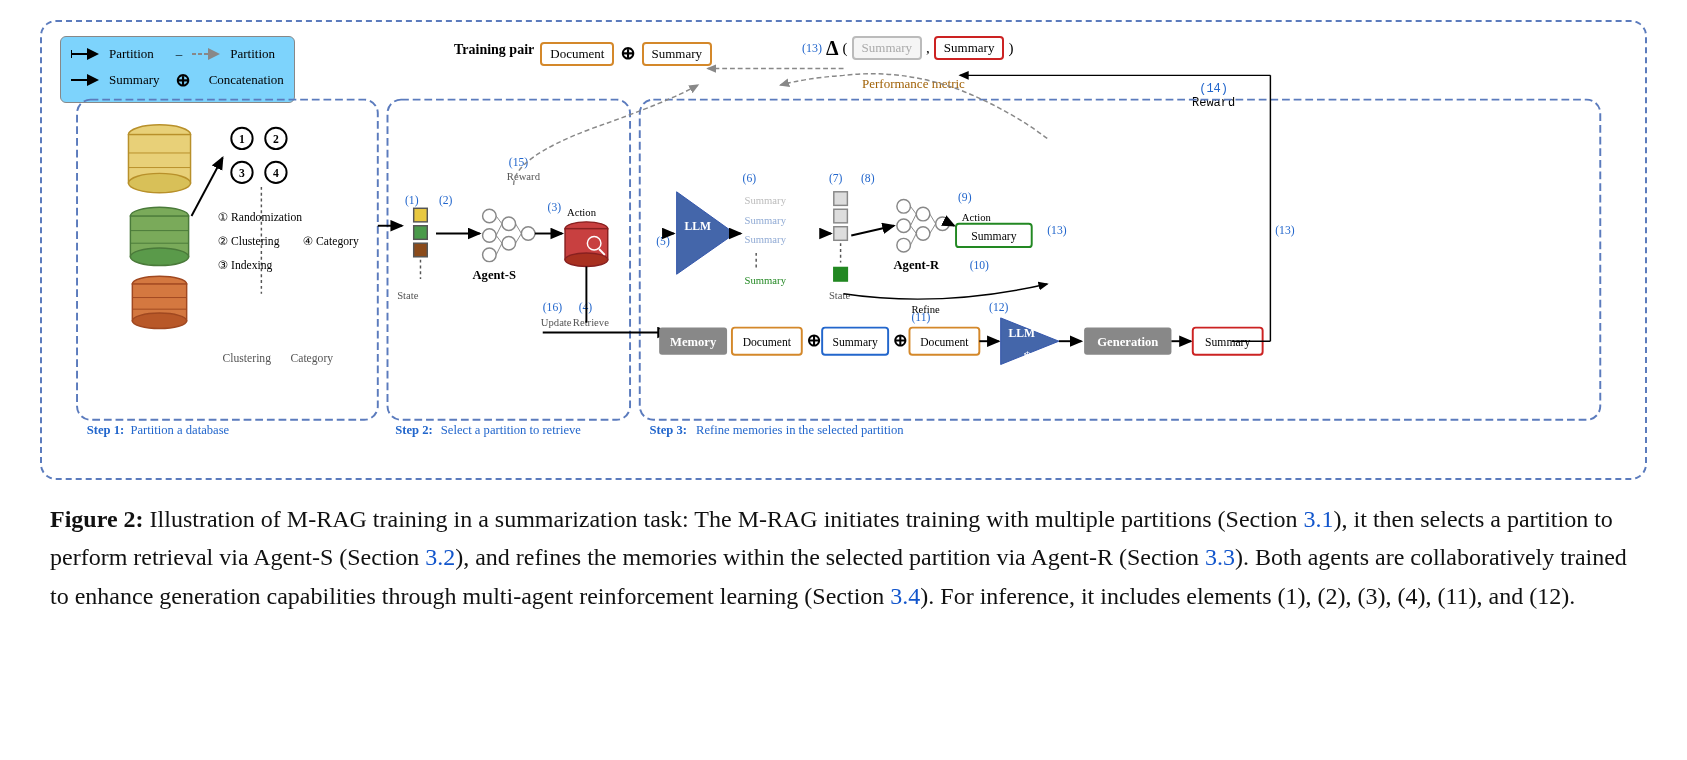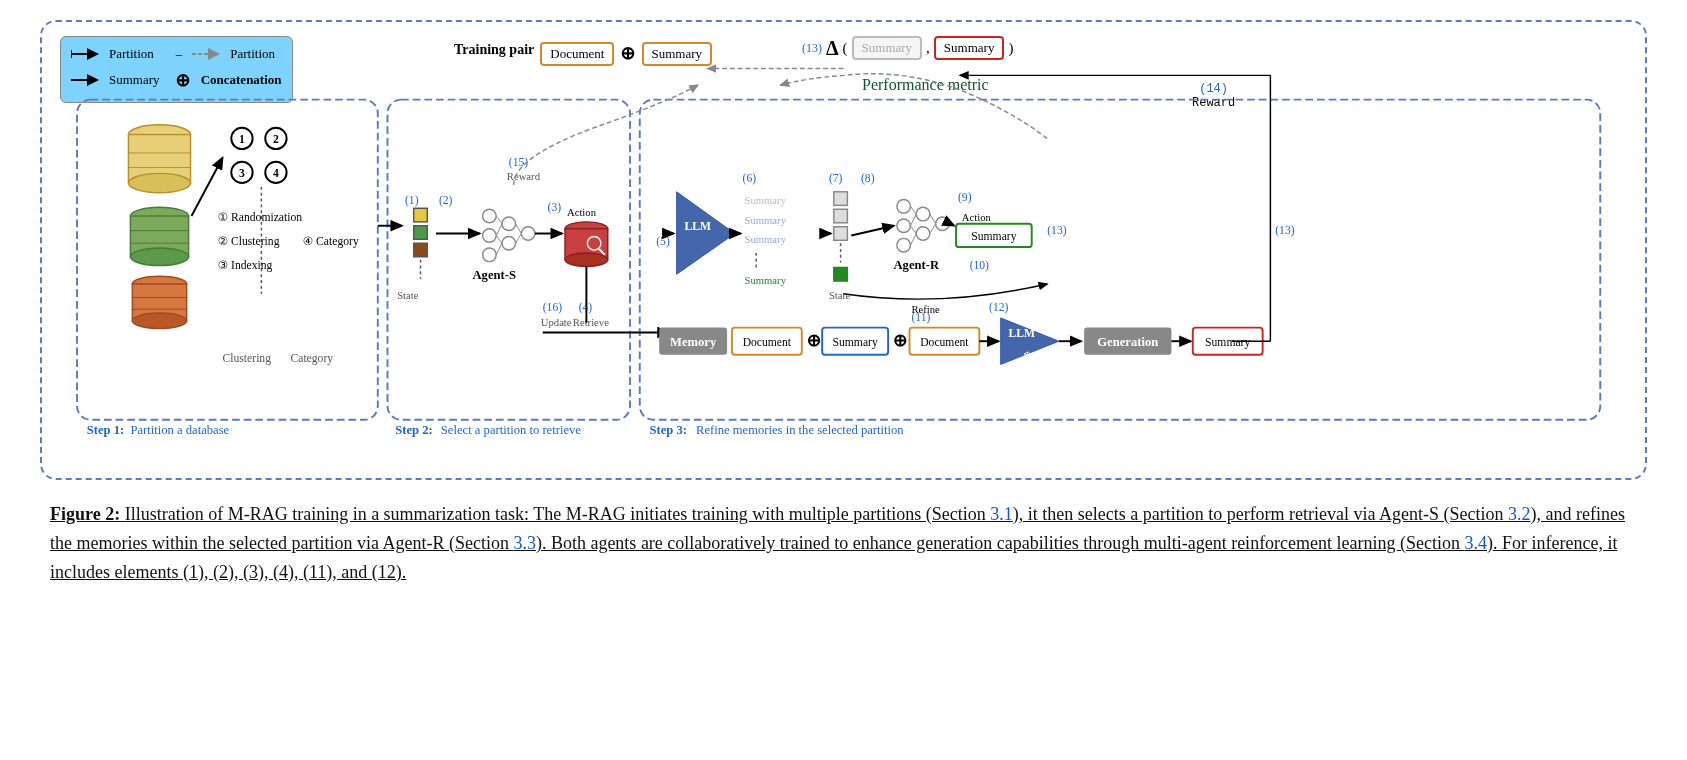--- a/index.html
+++ b/index.html
@@ -68,24 +68,23 @@
       border-radius: 4px;
       font-size: 13px;
       font-weight: normal;
       color: #aaa;
       background: #f5f5f5;
     }
 
     
     .caption-area {
       padding: 0 10px;
-      font-size: 18px;
+      font-size: 24px;
       line-height: 1.6;
       color: #111;
-      text-decoration: underline;
     }
     .caption-area .blue-ref {
       color: #1155cc;
     }
 
     .diagram-svg {
       position: absolute;
       top: 0;
       left: 0;
       width: 100%;
@@ -127,42 +126,42 @@
         <svg width="32" height="14">
             <defs>
               <marker id="arrowf" markerWidth="6" markerHeight="6" refX="5" refY="3" orient="auto">
                 <polygon points="0 0, 6 3, 0 6" fill="#000"></polygon>
               </marker>
             </defs>
             <line x1="0" y1="7" x2="26" y2="7" stroke="#000" stroke-width="2" marker-end="url(#arrowf)"></line>
           </svg>
         <span>Summary</span>
         <span style="margin-left:10px; font-size:18px; font-weight:bold;">⊕</span>
-        <span style="margin-left:4px;font-weight:bold;">Concatenation</span>
+        <span style="margin-left:12px;">Concatenation</span>
       </div>
     </div>
 
     <div style="position:absolute; top:20px; left:412px; display:flex; align-items:flex-start; gap:6px; font-size:14px; font-weight:bold;">
       <span>Training pair</span>
       <span class="box-orange">Document</span>
       <span style="font-size:18px; font-weight:bold;">⊕</span>
       <span class="box-orange">Summary</span>
     </div>
 
     <div style="position:absolute; top:14px; left:760px; display:flex; align-items:center; gap:4px; font-size:15px;">
       <span style="color:#2266cc; font-size:12px;">(13)</span>
       <span style="font-size:20px; font-weight:bold;">Δ</span>
       <span>(</span>
       <span class="box-gray" style="color:#aaa; border-color:#bbb;">Summary</span>
       <span>,</span>
       <span class="box-red">Summary</span>
       <span>)</span>
     </div>
 
-    <div style="position:absolute; top:54px; left:820px; font-size:16px; color:#14532d;">
+    <div style="position:absolute; top:54px; left:820px; font-size:13px; color:#a16207;">
       <span>Performance metric</span>
     </div>
 
     <div style="position:absolute; top:60px; left:1150px; font-size:12px; color:#2266cc; text-align:center;font-family:Liberation Mono, monospace;">
       <div>(14)</div>
       <div style="color:#000; font-size:12px;">Reward</div>
     </div>
 
     <svg class="diagram-svg" viewBox="0 0 1600 470" xmlns="http://www.w3.org/2000/svg">
 

